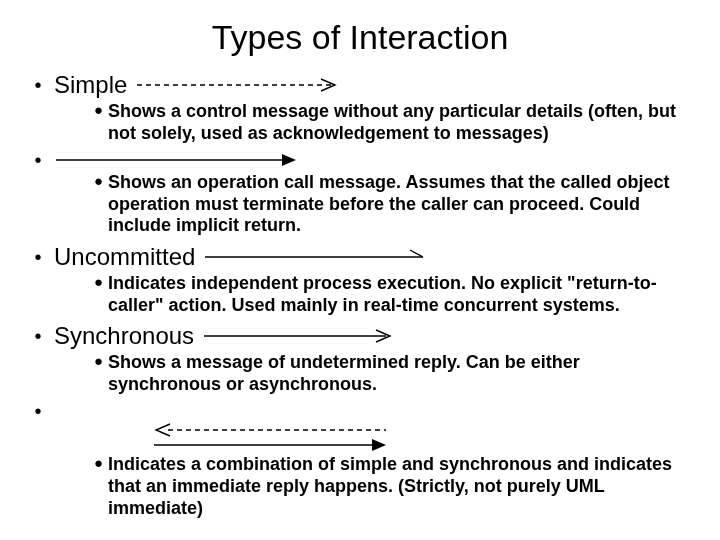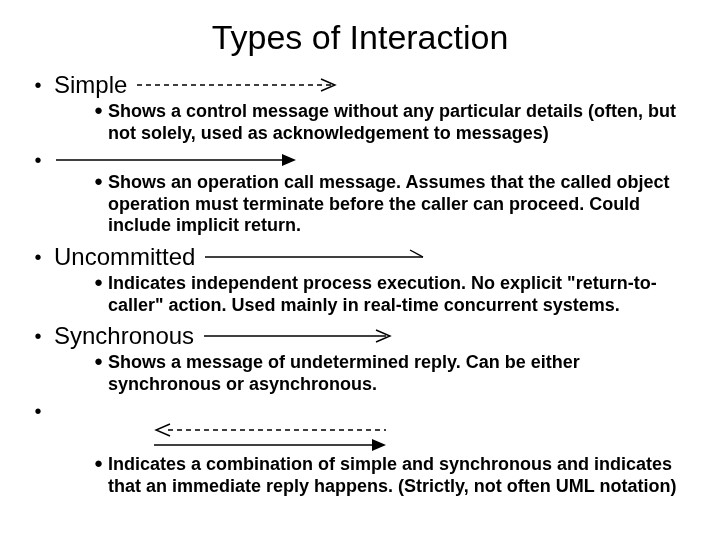--- a/index.html
+++ b/index.html
@@ -144,17 +144,17 @@
         <line x1="18" y1="7" x2="236" y2="7" stroke="#000" stroke-width="1.4" stroke-dasharray="5 4"></line>
         <polyline points="20,1 6,7 20,13" fill="none" stroke="#000" stroke-width="1.4"></polyline>
       </svg>
       <svg class="arrow-svg" width="240" height="14">
         <line x1="4" y1="7" x2="222" y2="7" stroke="#000" stroke-width="1.4"></line>
         <polygon points="222,1 236,7 222,13" fill="#000"></polygon>
       </svg>
     </div>
     <div class="desc-row">
       <span class="inner-bullet">●</span>
-      <span class="desc">Indicates a combination of simple and synchronous and indicates that an immediate reply happens. (Strictly, not often UML notation)</span>
+      <span class="desc">Indicates a combination of simple and synchronous and indicates that an immediate reply happens. (Strictly, not purely UML immediate)</span>
     </div>
   </div>
 
 </div>
 
 </body></html>

